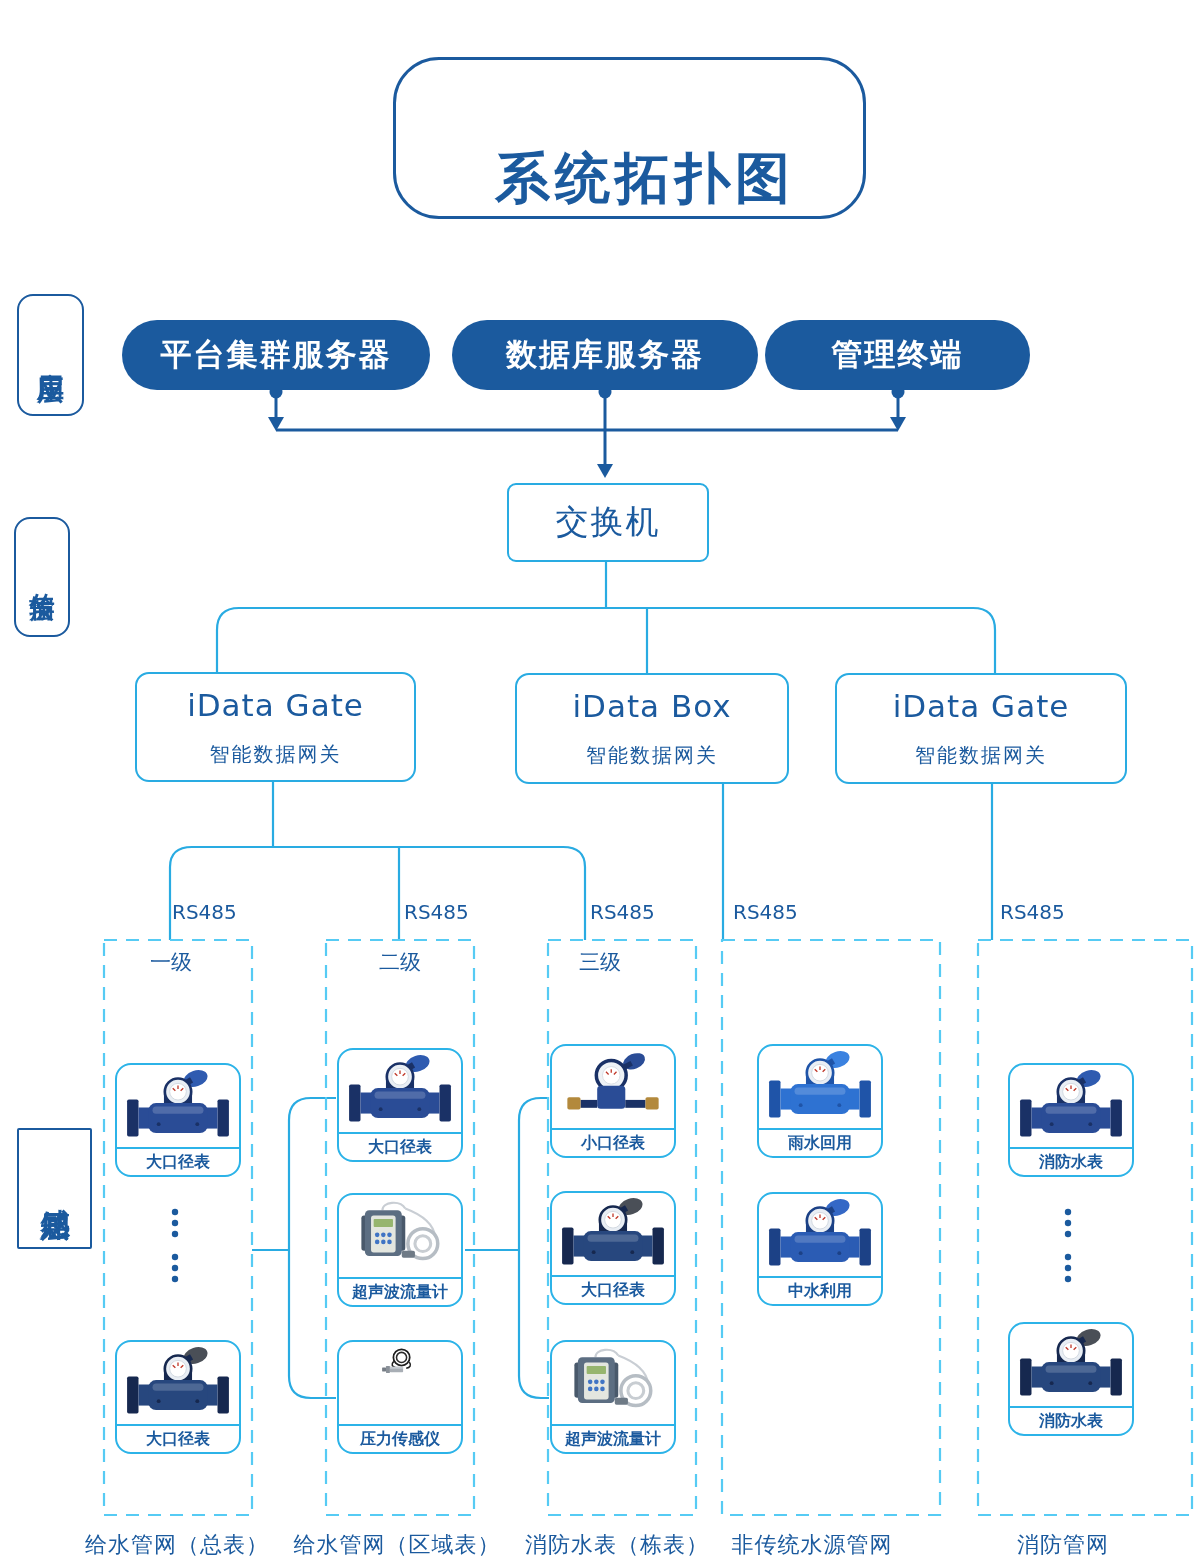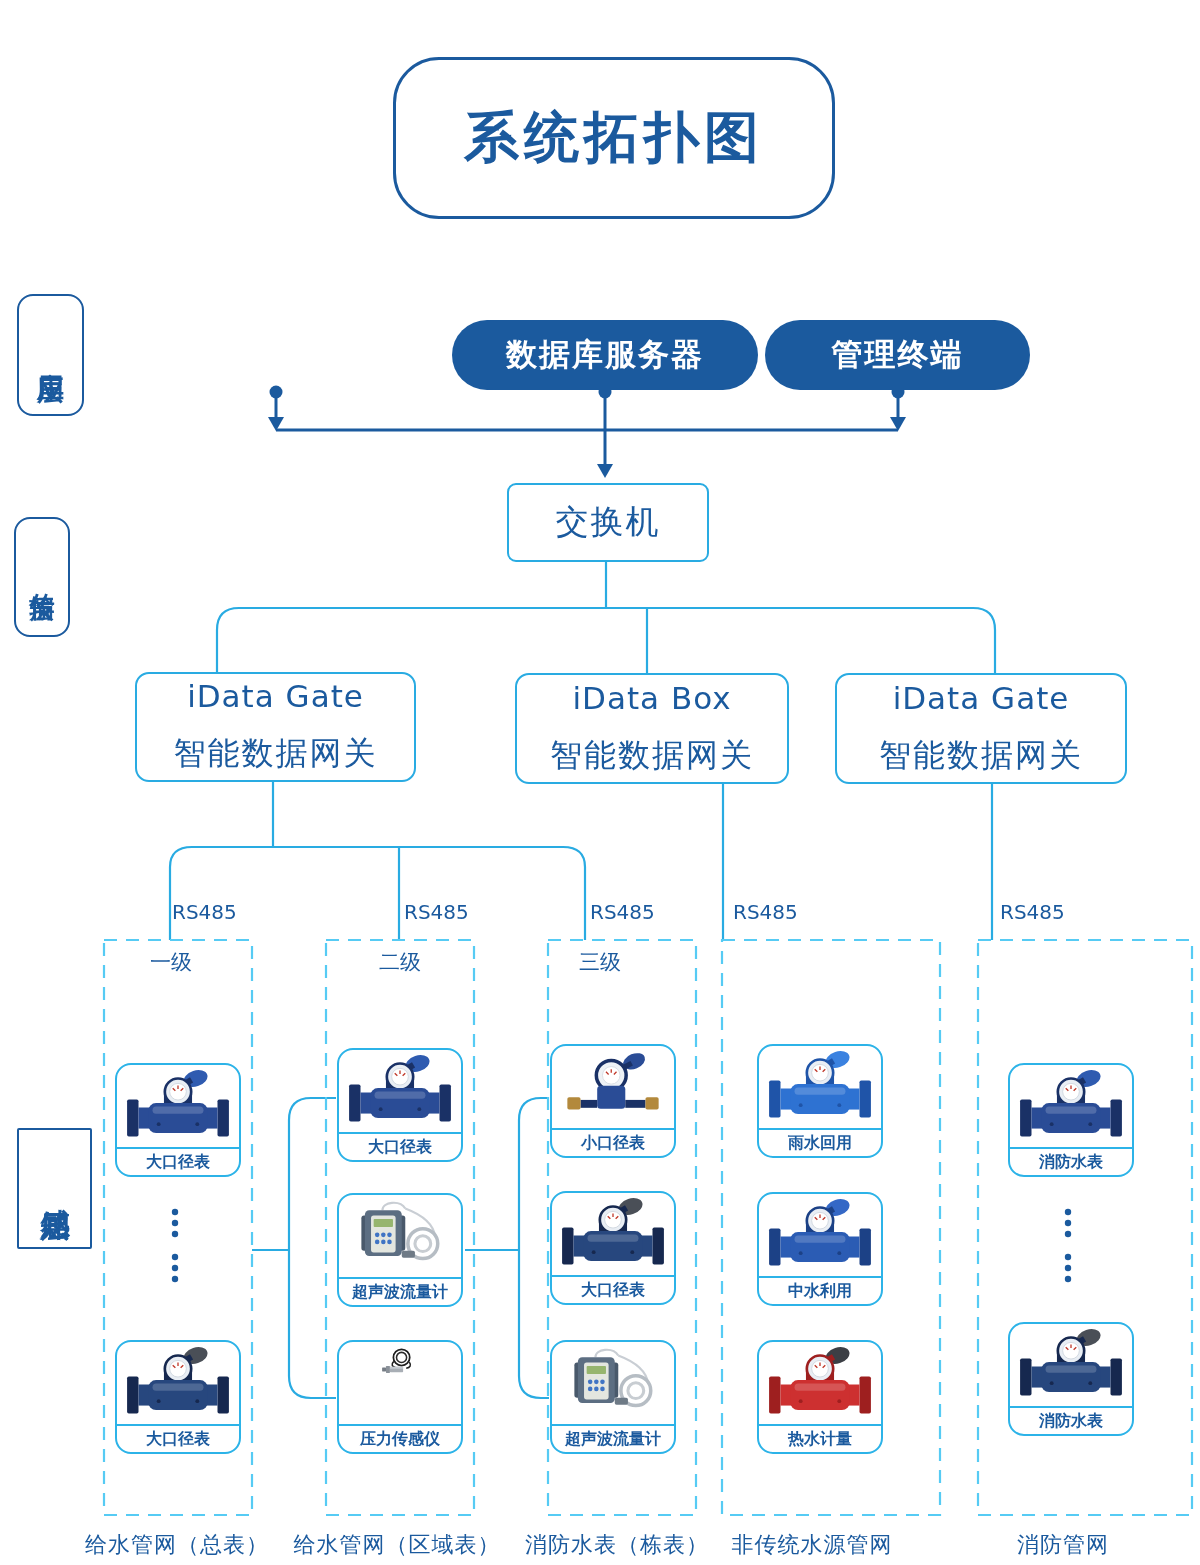--- a/index.html
+++ b/index.html
@@ -2,21 +2,21 @@
 <html><head>
 <meta charset="utf-8">
 <style>
   html,body{margin:0;padding:0;background:#ffffff;}
   .canvas{position:relative;width:1200px;height:1565px;background:#ffffff;overflow:hidden;
           font-family:"DejaVu Sans","Liberation Sans",sans-serif;}
   .overlay{position:absolute;left:0;top:0;z-index:1;}
   .abs{position:absolute;z-index:2;}
 
   .title-box{left:393px;top:57px;width:436px;height:156px;border:3.5px solid #1b5a9e;border-radius:46px;
-             display:flex;align-items:center;justify-content:center;background:#fff;}
+             display:flex;align-items:flex-end;justify-content:center;background:#fff;padding-left:31px;}
   .title-box span{font-size:55px;font-weight:800;color:#1b5a9e;letter-spacing:5px;}
 
   .layer-box{border:2.5px solid #1b5a9e;background:#fff;display:flex;align-items:center;justify-content:center;}
   .vtext{writing-mode:vertical-rl;text-orientation:upright;color:#1b5a9e;font-weight:600;letter-spacing:3px;}
   .layer-app{left:17px;top:294px;width:63px;height:118px;border-radius:16px;}
   .layer-app .vtext{font-size:27px;}
   .layer-trans{left:14px;top:517px;width:52px;height:116px;border-radius:16px;}
   .layer-trans .vtext{font-size:25px;}
   .layer-sense{left:17px;top:1128px;width:71px;height:117px;border-radius:2px;}
   .layer-sense .vtext{font-size:30px;}
@@ -27,21 +27,21 @@
   .pill2{left:452px;width:306px;}
   .pill3{left:765px;width:265px;}
 
   .switch-box{left:507px;top:483px;width:198px;height:75px;border:2.5px solid #29abe2;border-radius:9px;
               background:#fff;display:flex;align-items:center;justify-content:center;}
   .switch-box span{font-size:33px;color:#1b5a9e;letter-spacing:2px;}
 
   .gateway{border:2.5px solid #29abe2;border-radius:14px;background:#fff;display:flex;flex-direction:column;
            align-items:center;justify-content:center;gap:18px;}
   .gateway .g1{font-size:31px;color:#1b5a9e;letter-spacing:1px;}
-  .gateway .g2{font-size:32px;color:#1b5a9e;letter-spacing:2px;}
+  .gateway .g2{font-size:20px;color:#1b5a9e;letter-spacing:2px;}
   .gw1{left:135px;top:672px;width:277px;height:106px;}
   .gw2{left:515px;top:673px;width:270px;height:107px;}
   .gw3{left:835px;top:673px;width:288px;height:107px;}
 
   .rs485{color:#1b5a9e;font-size:20px;white-space:nowrap;}
   .tier{color:#1b5a9e;font-size:21px;transform:translateX(-50%);white-space:nowrap;}
   .footer-label{color:#1b5a9e;font-size:22px;transform:translateX(-50%);white-space:nowrap;letter-spacing:1px;}
 
   .card{position:absolute;z-index:2;width:126px;height:114px;border:2.5px solid #2cb3e8;border-radius:16px;
         background:#fff;display:flex;flex-direction:column;overflow:hidden;box-sizing:border-box;}
@@ -184,20 +184,23 @@
   <div class="abs layer-box layer-app">
     <span class="vtext">应用层</span>
   </div>
   <div class="abs layer-box layer-trans">
     <span class="vtext">传输层</span>
   </div>
   <div class="abs layer-box layer-sense">
     <span class="vtext">感知层</span>
   </div>
 
+  <div class="abs pill pill1">
+    <span>平台集群服务器</span>
+  </div>
   <div class="abs pill pill2">
     <span>数据库服务器</span>
   </div>
   <div class="abs pill pill3">
     <span>管理终端</span>
   </div>
 
   <div class="abs switch-box">
     <span>交换机</span>
   </div>
@@ -281,26 +284,20 @@
         <use href="#sym-meter-h"></use>
       </svg>
     <div class="card-label">中水利用</div>
   </div>
   <div class="card" style="left:757px;top:1044px;">
     <svg class="dev dev-bright" viewBox="0 0 120 90">
         <use href="#sym-meter-h"></use>
       </svg>
     <div class="card-label">雨水回用</div>
   </div>
-  <div class="card" style="left:757px;top:1340px;">
-    <svg class="dev dev-red" viewBox="0 0 120 90">
-        <use href="#sym-meter-h"></use>
-      </svg>
-    <div class="card-label">热水计量</div>
-  </div>
 
   <div class="card" style="left:1008px;top:1063px;">
     <svg class="dev dev-navy" viewBox="0 0 120 90">
         <use href="#sym-meter-h"></use>
       </svg>
     <div class="card-label">消防水表</div>
   </div>
   <div class="card" style="left:1008px;top:1322px;">
     <svg class="dev dev-navy-dark" viewBox="0 0 120 90">
         <use href="#sym-meter-h"></use>

